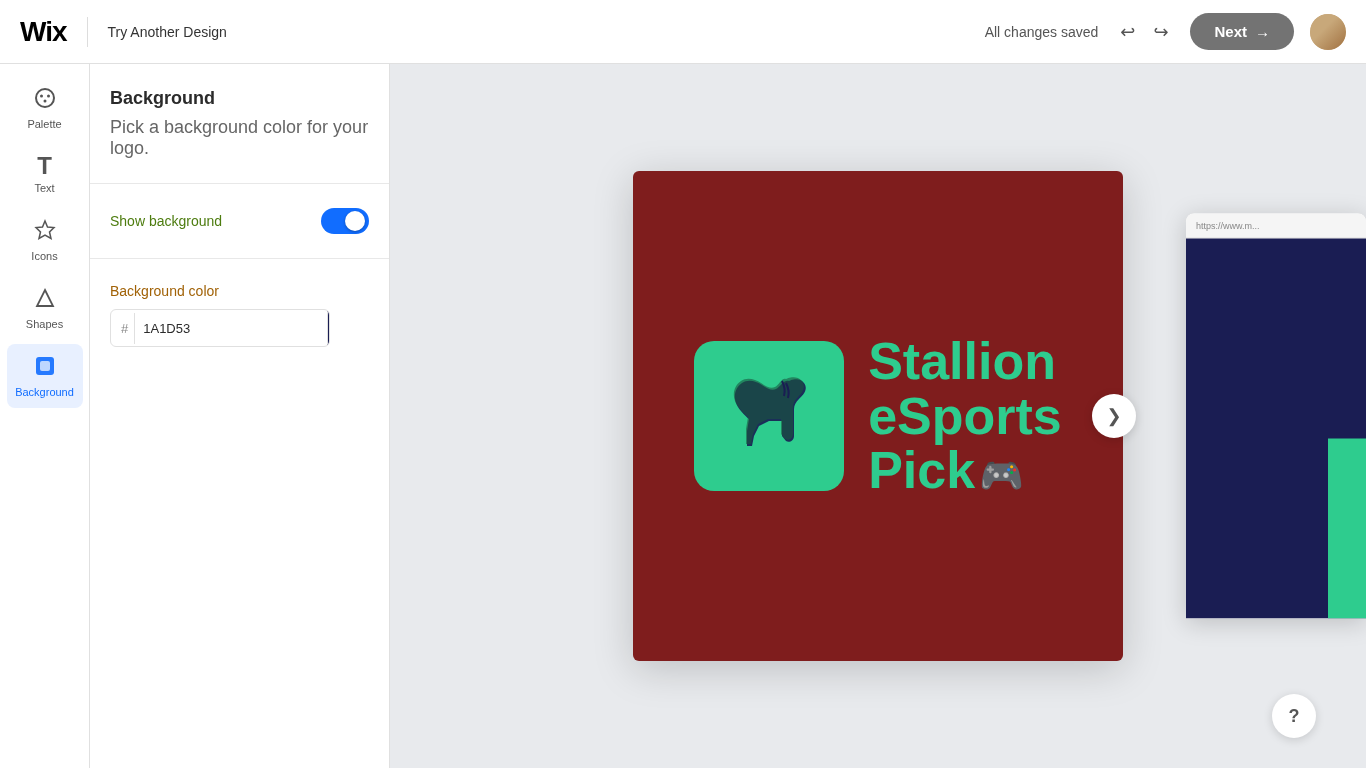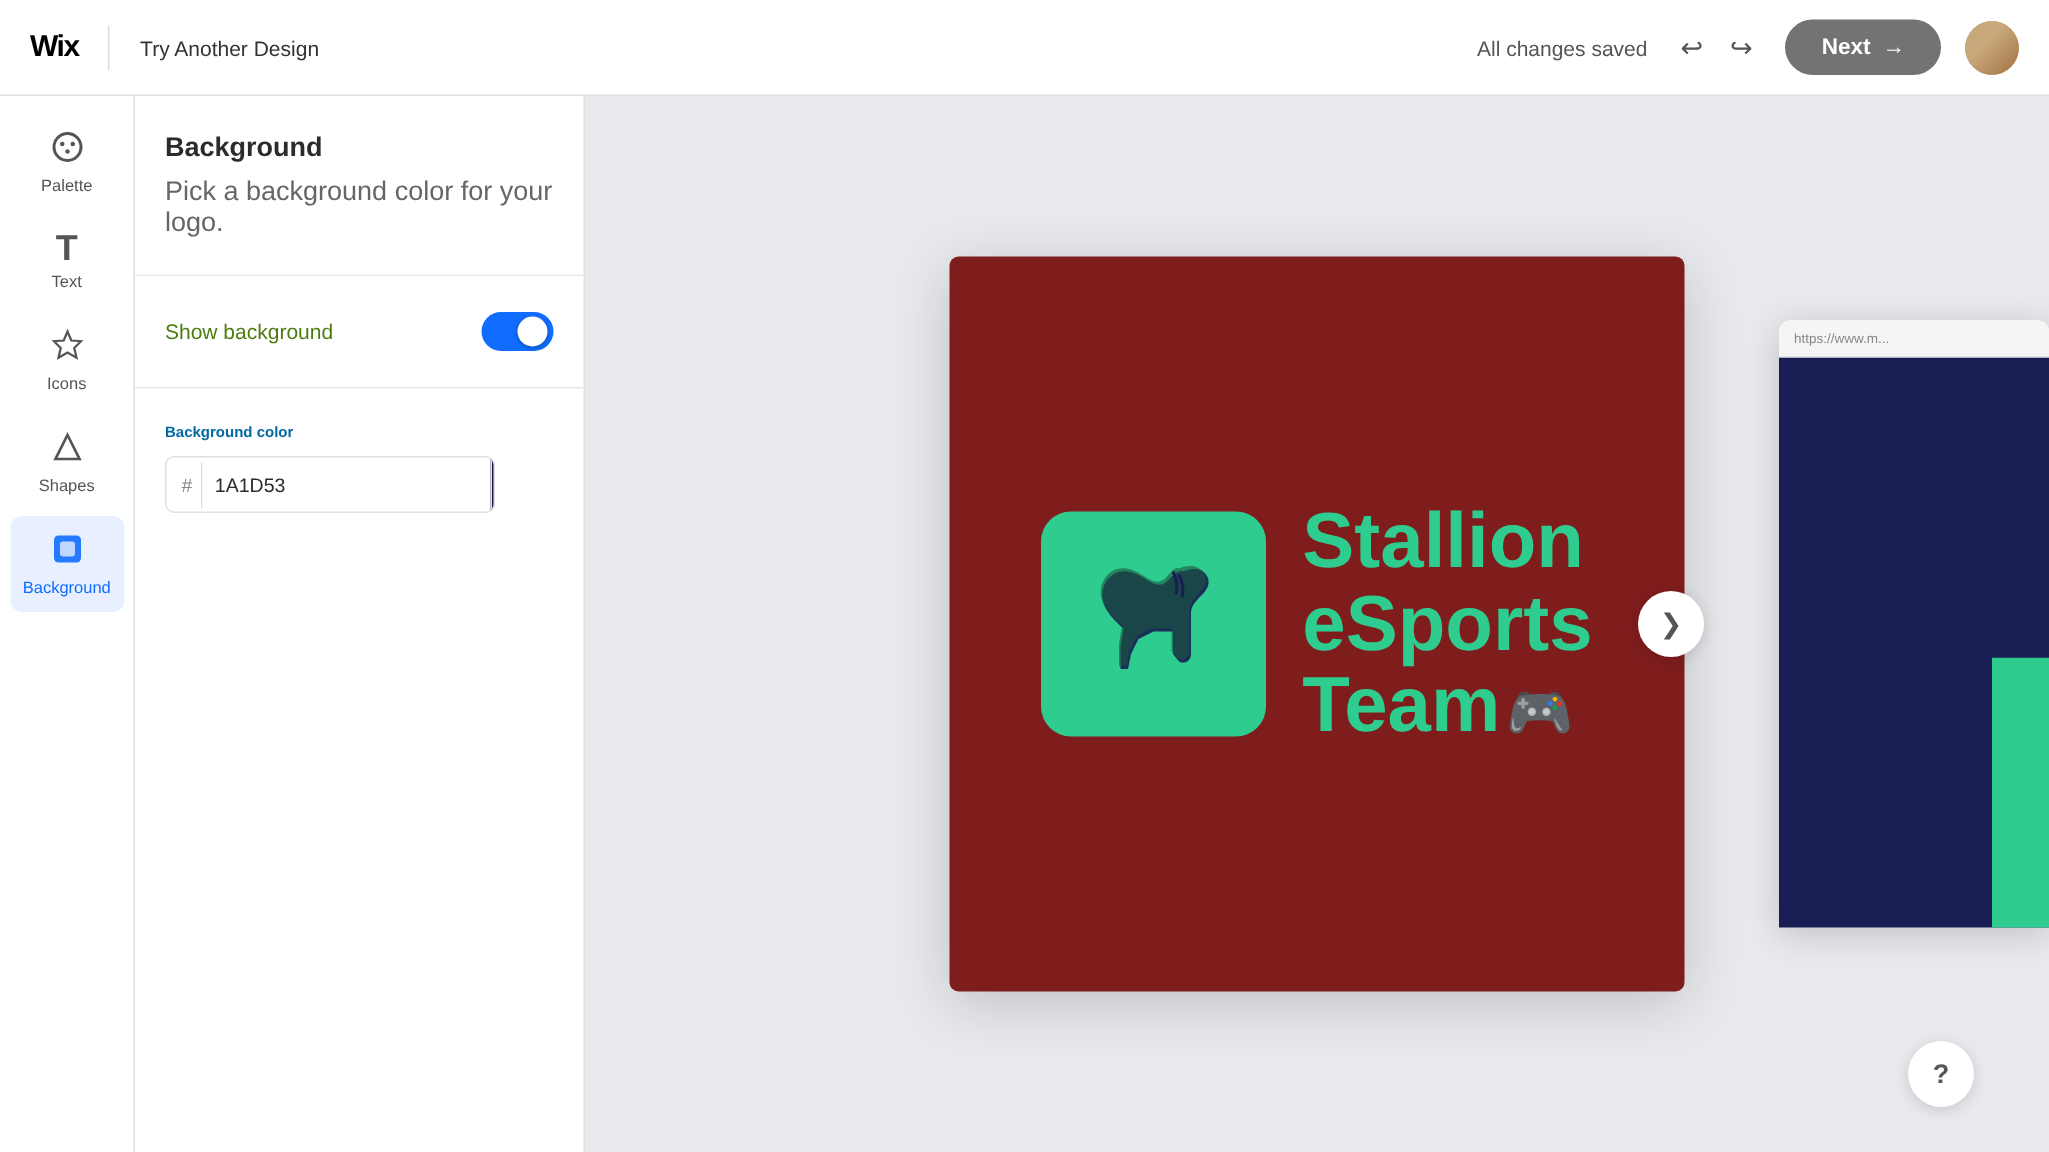--- a/index.html
+++ b/index.html
@@ -11,21 +11,21 @@
       background: #fff;
       border-bottom: 1px solid #e0e0e0;
       display: flex;
       align-items: center;
       padding: 0 20px;
       gap: 16px;
       flex-shrink: 0;
       z-index: 10;
     }
     .wix-logo {
-      font-size: 20px;
+      font-size: 28px;
       font-weight: 900;
       color: #000;
       letter-spacing: -1px;
     }
     .header-divider {
       width: 1px;
       height: 30px;
       background: #ddd;
       margin: 0 4px;
     }
@@ -185,24 +185,23 @@
       width: 20px;
       height: 20px;
       background: #fff;
       border-radius: 50%;
       box-shadow: 0 1px 3px rgba(0,0,0,0.3);
       transition: right 0.2s;
     }
 
     
     .section-label {
-      font-size: 10px;
-      color: #0369a1;
+      font-size: 14px;
+      color: #a16207;
       margin-bottom: 10px;
-      font-weight: bold;
     }
 
     
     .color-input-row {
       display: flex;
       align-items: center;
       border: 1.5px solid #e0e0e0;
       border-radius: 6px;
       overflow: hidden;
       width: 220px;
@@ -432,21 +431,21 @@
 
             <path d="M68,20 C68,20 72,28 70,35" stroke="#1a1d53" stroke-width="2" fill="none"></path>
             <path d="M72,22 C72,22 76,30 74,37" stroke="#1a1d53" stroke-width="2" fill="none"></path>
           </svg>
         </div>
 
         <div class="logo-text-block">
           <span class="logo-text-line">Stallion</span>
           <span class="logo-text-line">eSports</span>
           <span class="logo-text-line">
-            <span>Team</span><span class="logo-text-icon">🎮</span>
+            <span>Pick</span><span class="logo-text-icon">🎮</span>
           </span>
         </div>
       </div>
     </div>
 
     <div class="carousel-next">❯</div>
 
     <div style="position:absolute;right:0;top:50%;transform:translateY(-50%);width:180px;background:#fff;border-radius:8px 8px 0 0;box-shadow:0 4px 24px rgba(0,0,0,0.18);overflow:hidden;">
       <div style="background:#f5f5f5;padding:7px 10px;font-size:9px;color:#888;border-bottom:1px solid #ddd;">https://www.m...</div>
       <div style="background:#1a1d53;height:380px;position:relative;">

